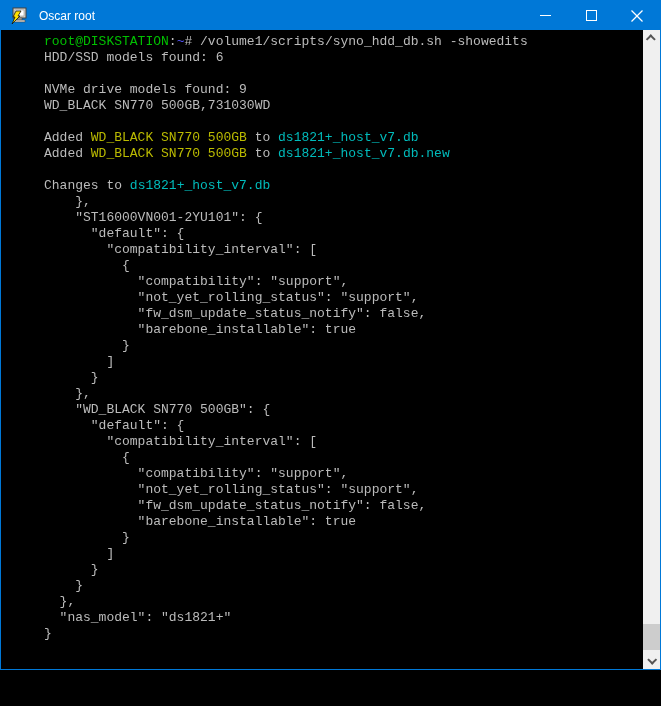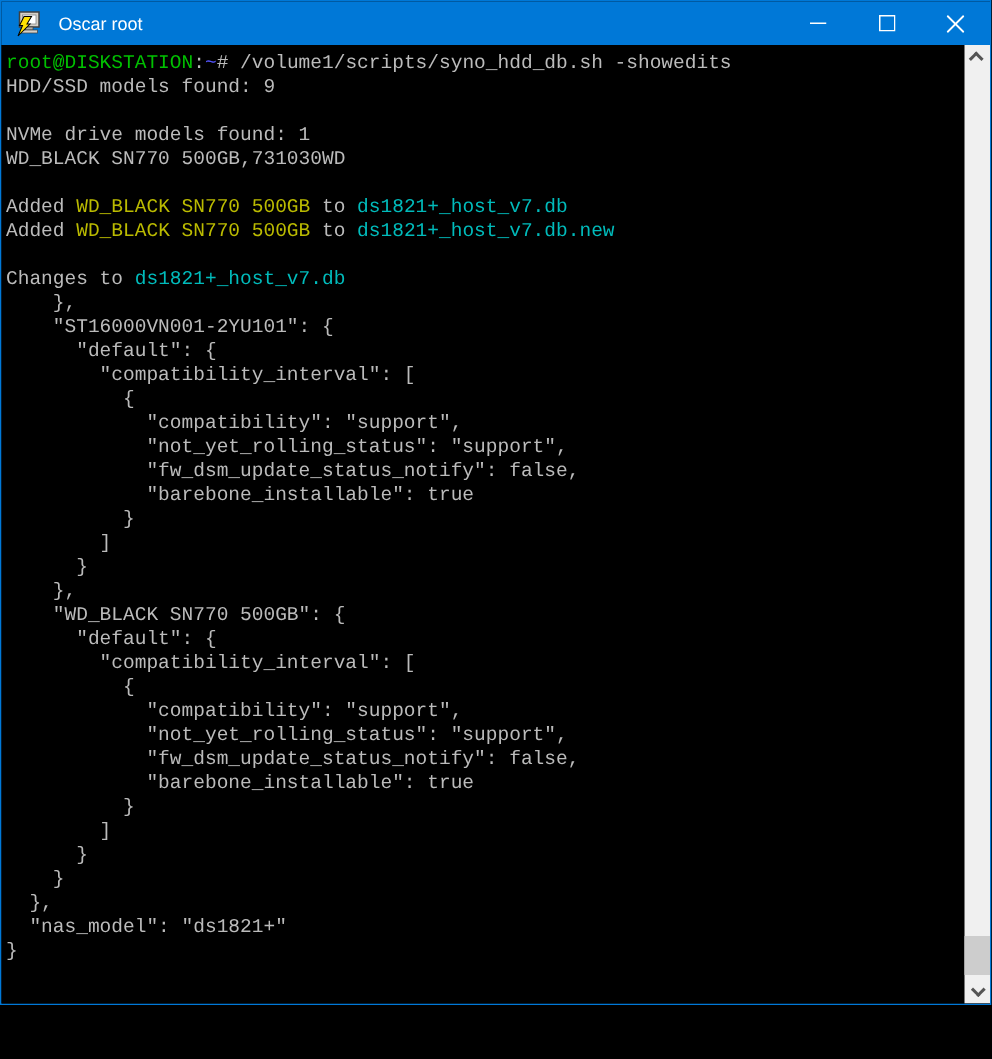--- a/index.html
+++ b/index.html
@@ -63,26 +63,26 @@
       </div>
       <div class="ctrl-btn" title="Close">
         <svg width="12" height="12" viewBox="0 0 12 12">
           <line x1="0.5" y1="0.5" x2="11.5" y2="11.5" stroke="#FFFFFF" stroke-width="1.2"></line>
           <line x1="11.5" y1="0.5" x2="0.5" y2="11.5" stroke="#FFFFFF" stroke-width="1.2"></line>
         </svg>
       </div>
     </div>
   </div>
 
-  <div class="term-wrap" style="background: rgb(0, 0, 0);">
+  <div class="term-wrap" style="background: rgb(0, 0, 0); padding-left: 40px;">
     <div class="term-output">
         <div class="term-line"><span style="color: rgb(0, 192, 0);">root@DISKSTATION</span><span style="color: rgb(187, 187, 187);">:</span><span style="color: rgb(85, 85, 255);">~</span><span style="color: rgb(187, 187, 187);"># /volume1/scripts/syno_hdd_db.sh -showedits</span></div>
-        <div class="term-line"><span style="color: rgb(187, 187, 187);">HDD/SSD models found: 9</span></div>
+        <div class="term-line"><span style="color: rgb(187, 187, 187);">HDD/SSD models found: 6</span></div>
         <div class="term-line"> </div>
-        <div class="term-line"><span style="color: rgb(187, 187, 187);">NVMe drive models found: 1</span></div>
+        <div class="term-line"><span style="color: rgb(187, 187, 187);">NVMe drive models found: 9</span></div>
         <div class="term-line"><span style="color: rgb(187, 187, 187); text-align: right;">WD_BLACK SN770 500GB,731030WD</span></div>
         <div class="term-line"> </div>
         <div class="term-line"><span style="color: rgb(187, 187, 187);">Added </span><span style="color: rgb(187, 187, 0);">WD_BLACK SN770 500GB</span><span style="color: rgb(187, 187, 187);"> to </span><span style="color: rgb(0, 187, 187);">ds1821+_host_v7.db</span></div>
         <div class="term-line"><span style="color: rgb(187, 187, 187);">Added </span><span style="color: rgb(187, 187, 0);">WD_BLACK SN770 500GB</span><span style="color: rgb(187, 187, 187);"> to </span><span style="color: rgb(0, 187, 187);">ds1821+_host_v7.db.new</span></div>
         <div class="term-line"> </div>
         <div class="term-line"><span style="color: rgb(187, 187, 187);">Changes to </span><span style="color: rgb(0, 187, 187);">ds1821+_host_v7.db</span></div>
         <div class="term-line"><span style="color: rgb(187, 187, 187);">    },</span></div>
         <div class="term-line"><span style="color: rgb(187, 187, 187);">    "ST16000VN001-2YU101": {</span></div>
         <div class="term-line"><span style="color: rgb(187, 187, 187);">      "default": {</span></div>
         <div class="term-line"><span style="color: rgb(187, 187, 187);">        "compatibility_interval": [</span></div>

